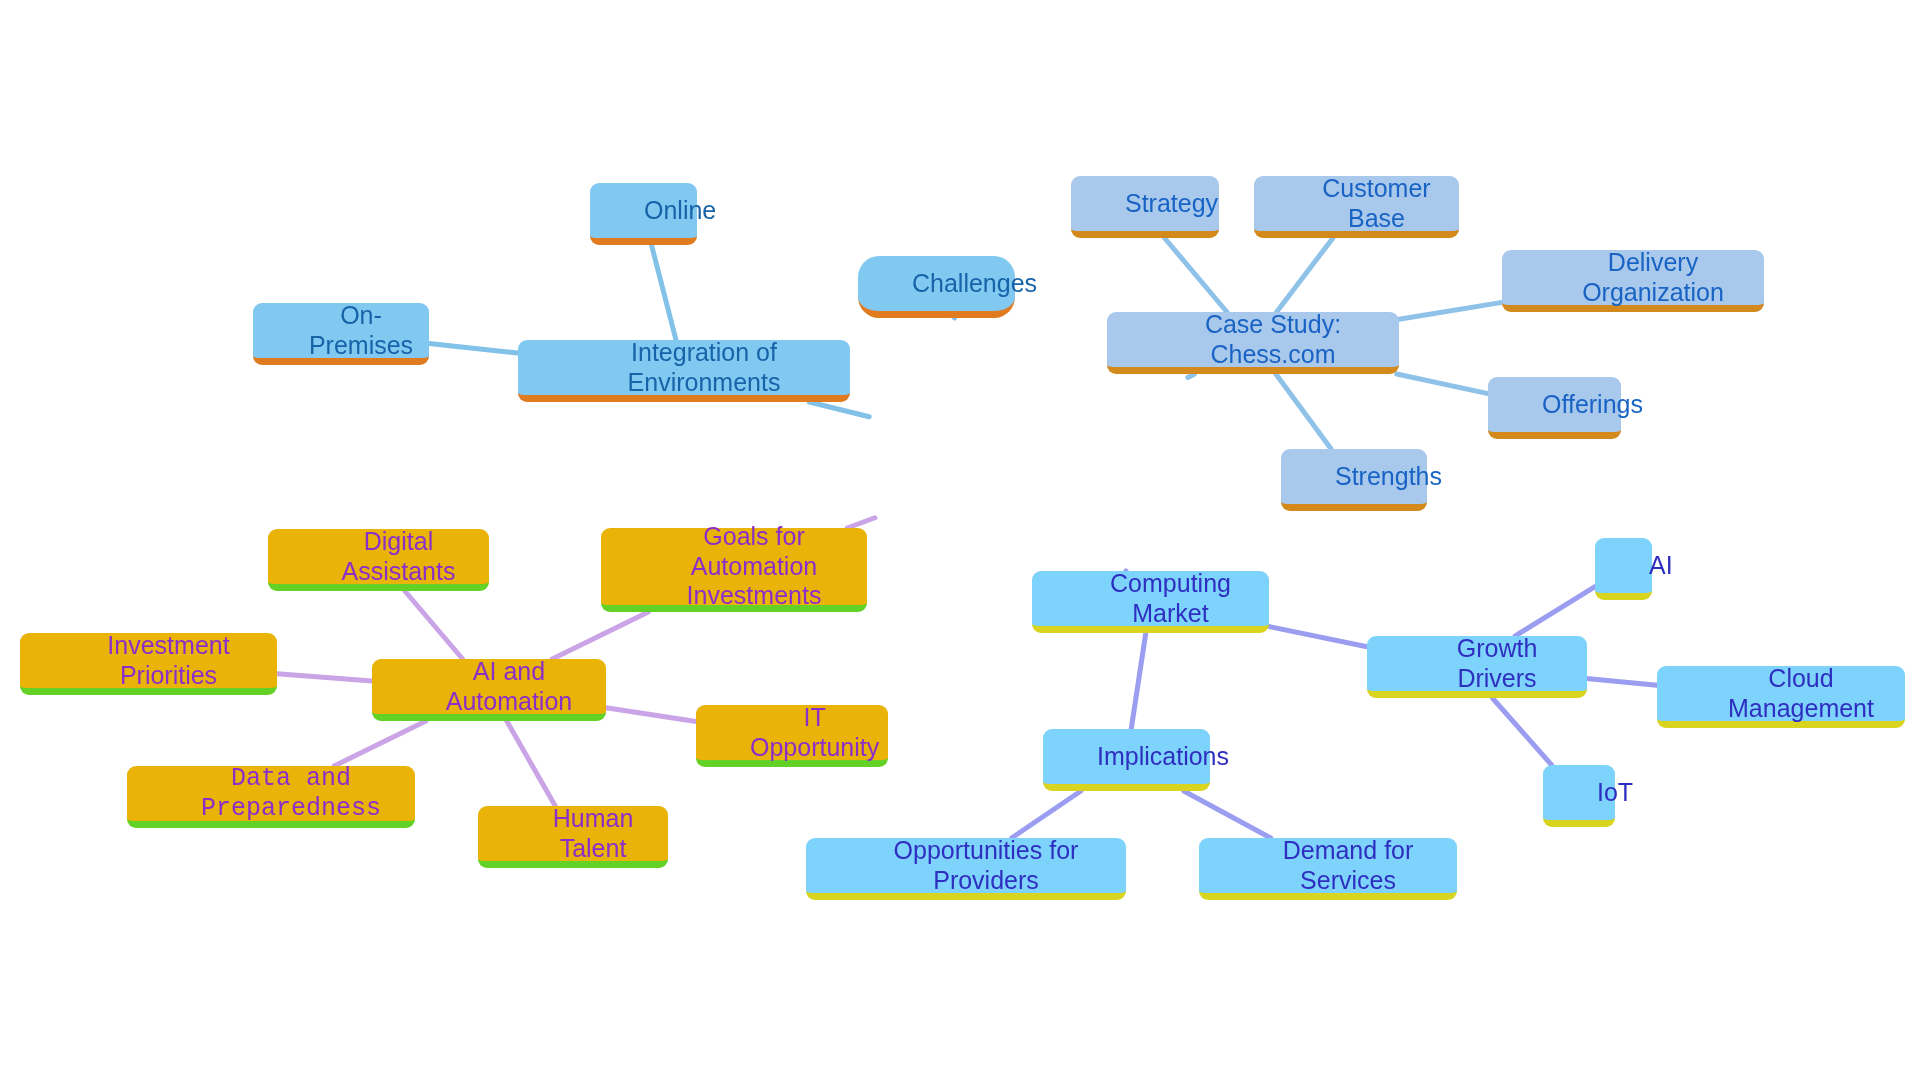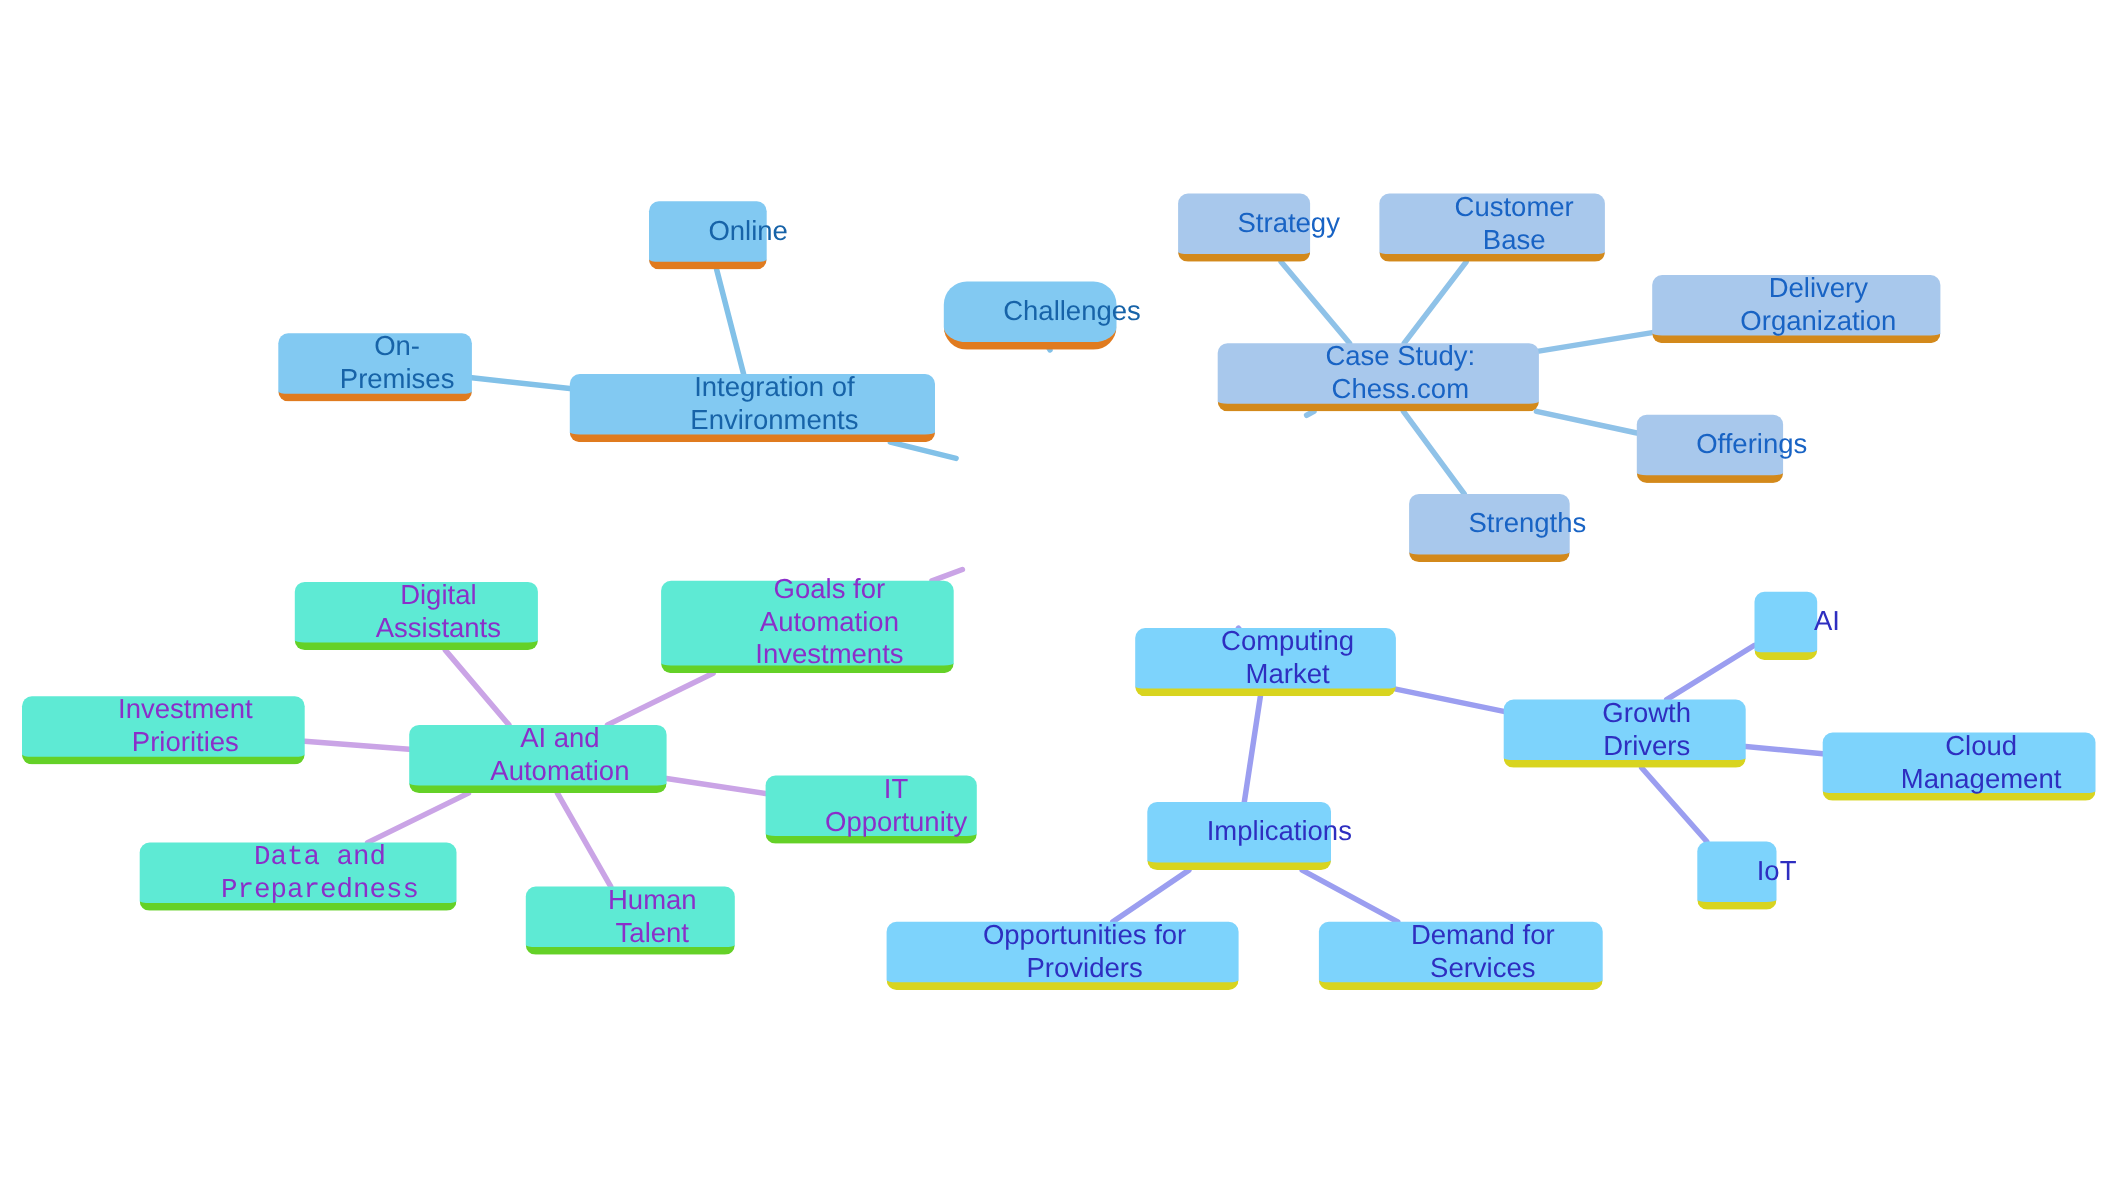--- a/index.html
+++ b/index.html
@@ -65,21 +65,21 @@
   .node-blue-b {
     background: #a8c8ec;
     color: #1863c4;
     border-bottom: 7px solid #d3891b;
     font-size: 25px;
     z-index: 6;
   }
 
   
   .node-purple {
-    background: #5eead4;
+    background: #eab308;
     color: #8b2fc9;
     border-bottom: 7px solid #64d127;
     font-size: 25px;
     z-index: 6;
   }
 
   
   .node-peri {
     background: #7dd3fc;
     color: #2e2ec0;
@@ -123,21 +123,21 @@
       <line x1="606" y1="707.7623762376238" x2="696" y2="721.4257425742575" stroke="#caa4e6" stroke-width="5" stroke-linecap="round"></line>
       <line x1="425.8411214953271" y1="721" x2="334.1588785046729" y2="766" stroke="#caa4e6" stroke-width="5" stroke-linecap="round"></line>
       <line x1="506.7142857142857" y1="721" x2="555.2857142857143" y2="806" stroke="#caa4e6" stroke-width="5" stroke-linecap="round"></line>
     </svg>
 
   <div id="node-layer">
       <div class="node node-blue-a" style="left: 590px; top: 183px; width: 107px; height: 62px;"><span class="node-label">Online</span></div>
       <div class="node node-blue-a" style="left: 253px; top: 303px; width: 176px; height: 62px;"><span class="node-label">On-Premises</span></div>
       <div class="node node-blue-a" style="left: 518px; top: 340px; width: 332px; height: 62px;"><span class="node-label">Integration of Environments</span></div>
       <div class="node node-blue-a" style="left: 858px; top: 256px; width: 157px; height: 62px; border-radius: 21px;"><span class="node-label">Challenges</span></div>
-      <div class="node node-blue-b" style="left: 1071px; top: 176px; width: 120px; height: 62px;"><span class="node-label">Strategy</span></div>
+      <div class="node node-blue-b" style="left: 1071px; top: 176px; width: 148px; height: 62px;"><span class="node-label">Strategy</span></div>
       <div class="node node-blue-b" style="left: 1254px; top: 176px; width: 205px; height: 62px;"><span class="node-label">Customer Base</span></div>
       <div class="node node-blue-b" style="left: 1502px; top: 250px; width: 262px; height: 62px;"><span class="node-label">Delivery Organization</span></div>
       <div class="node node-blue-b" style="left: 1107px; top: 312px; width: 292px; height: 62px;"><span class="node-label">Case Study: Chess.com</span></div>
       <div class="node node-blue-b" style="left: 1488px; top: 377px; width: 133px; height: 62px;"><span class="node-label">Offerings</span></div>
       <div class="node node-blue-b" style="left: 1281px; top: 449px; width: 146px; height: 62px;"><span class="node-label">Strengths</span></div>
       <div class="node node-peri" style="left: 1032px; top: 571px; width: 237px; height: 62px;"><span class="node-label">Computing Market</span></div>
       <div class="node node-peri" style="left: 1595px; top: 538px; width: 57px; height: 62px;"><span class="node-label">AI</span></div>
       <div class="node node-peri" style="left: 1367px; top: 636px; width: 220px; height: 62px;"><span class="node-label">Growth Drivers</span></div>
       <div class="node node-peri" style="left: 1657px; top: 666px; width: 248px; height: 62px;"><span class="node-label">Cloud Management</span></div>
       <div class="node node-peri" style="left: 1043px; top: 729px; width: 167px; height: 62px;"><span class="node-label">Implications</span></div>

